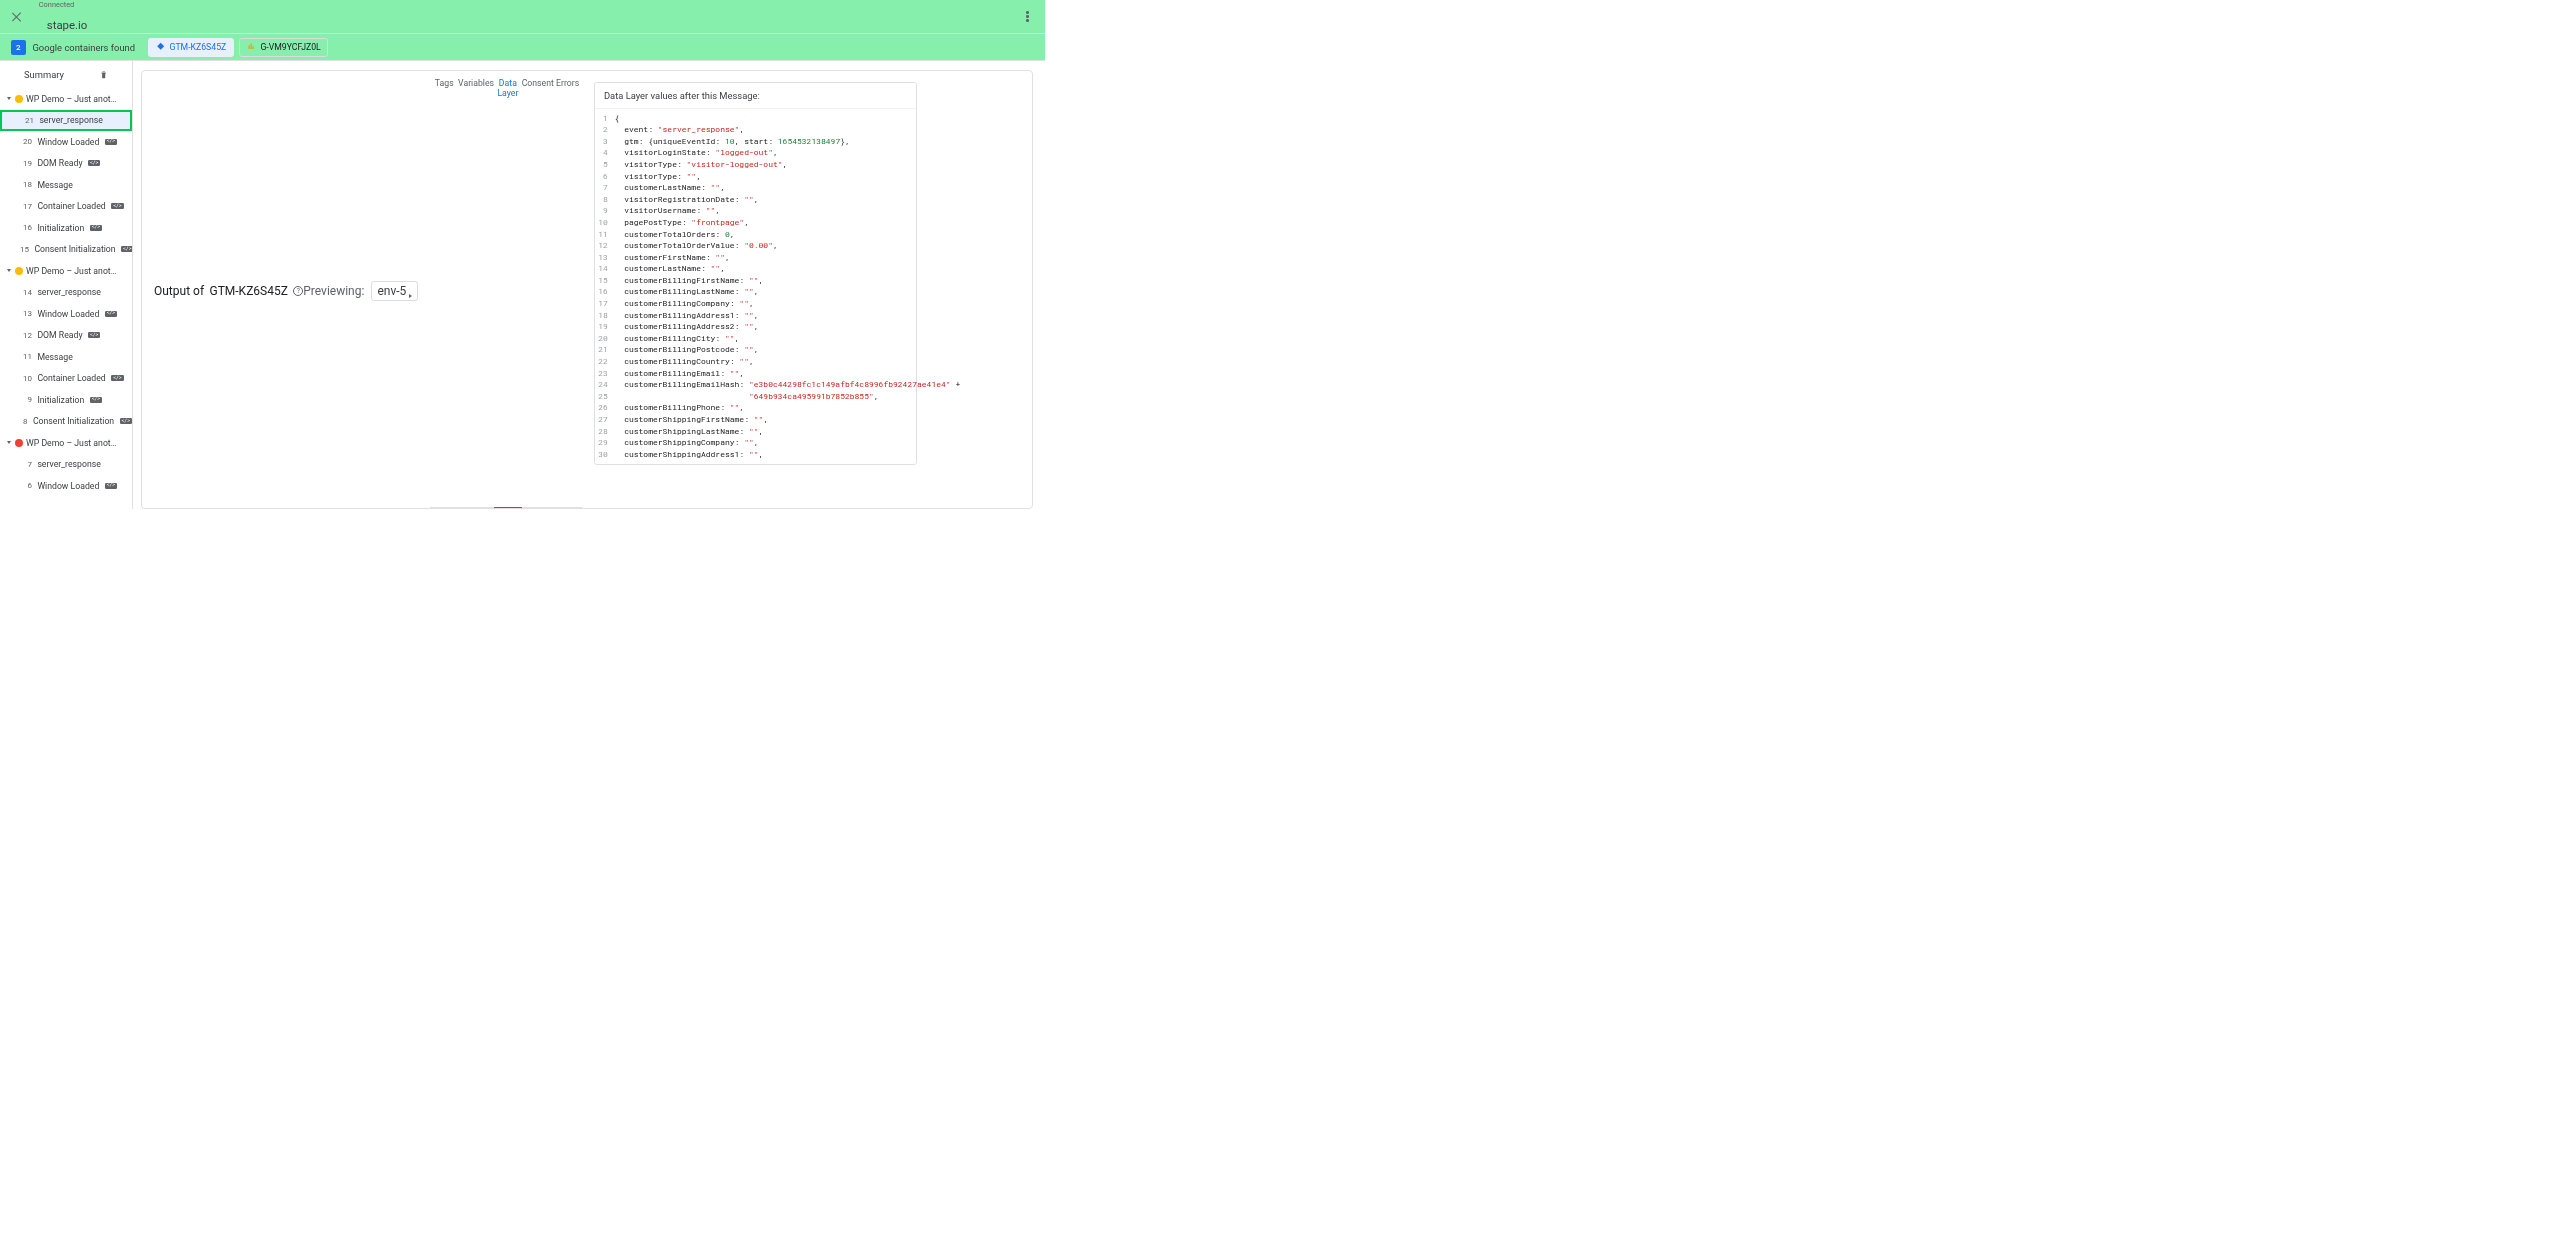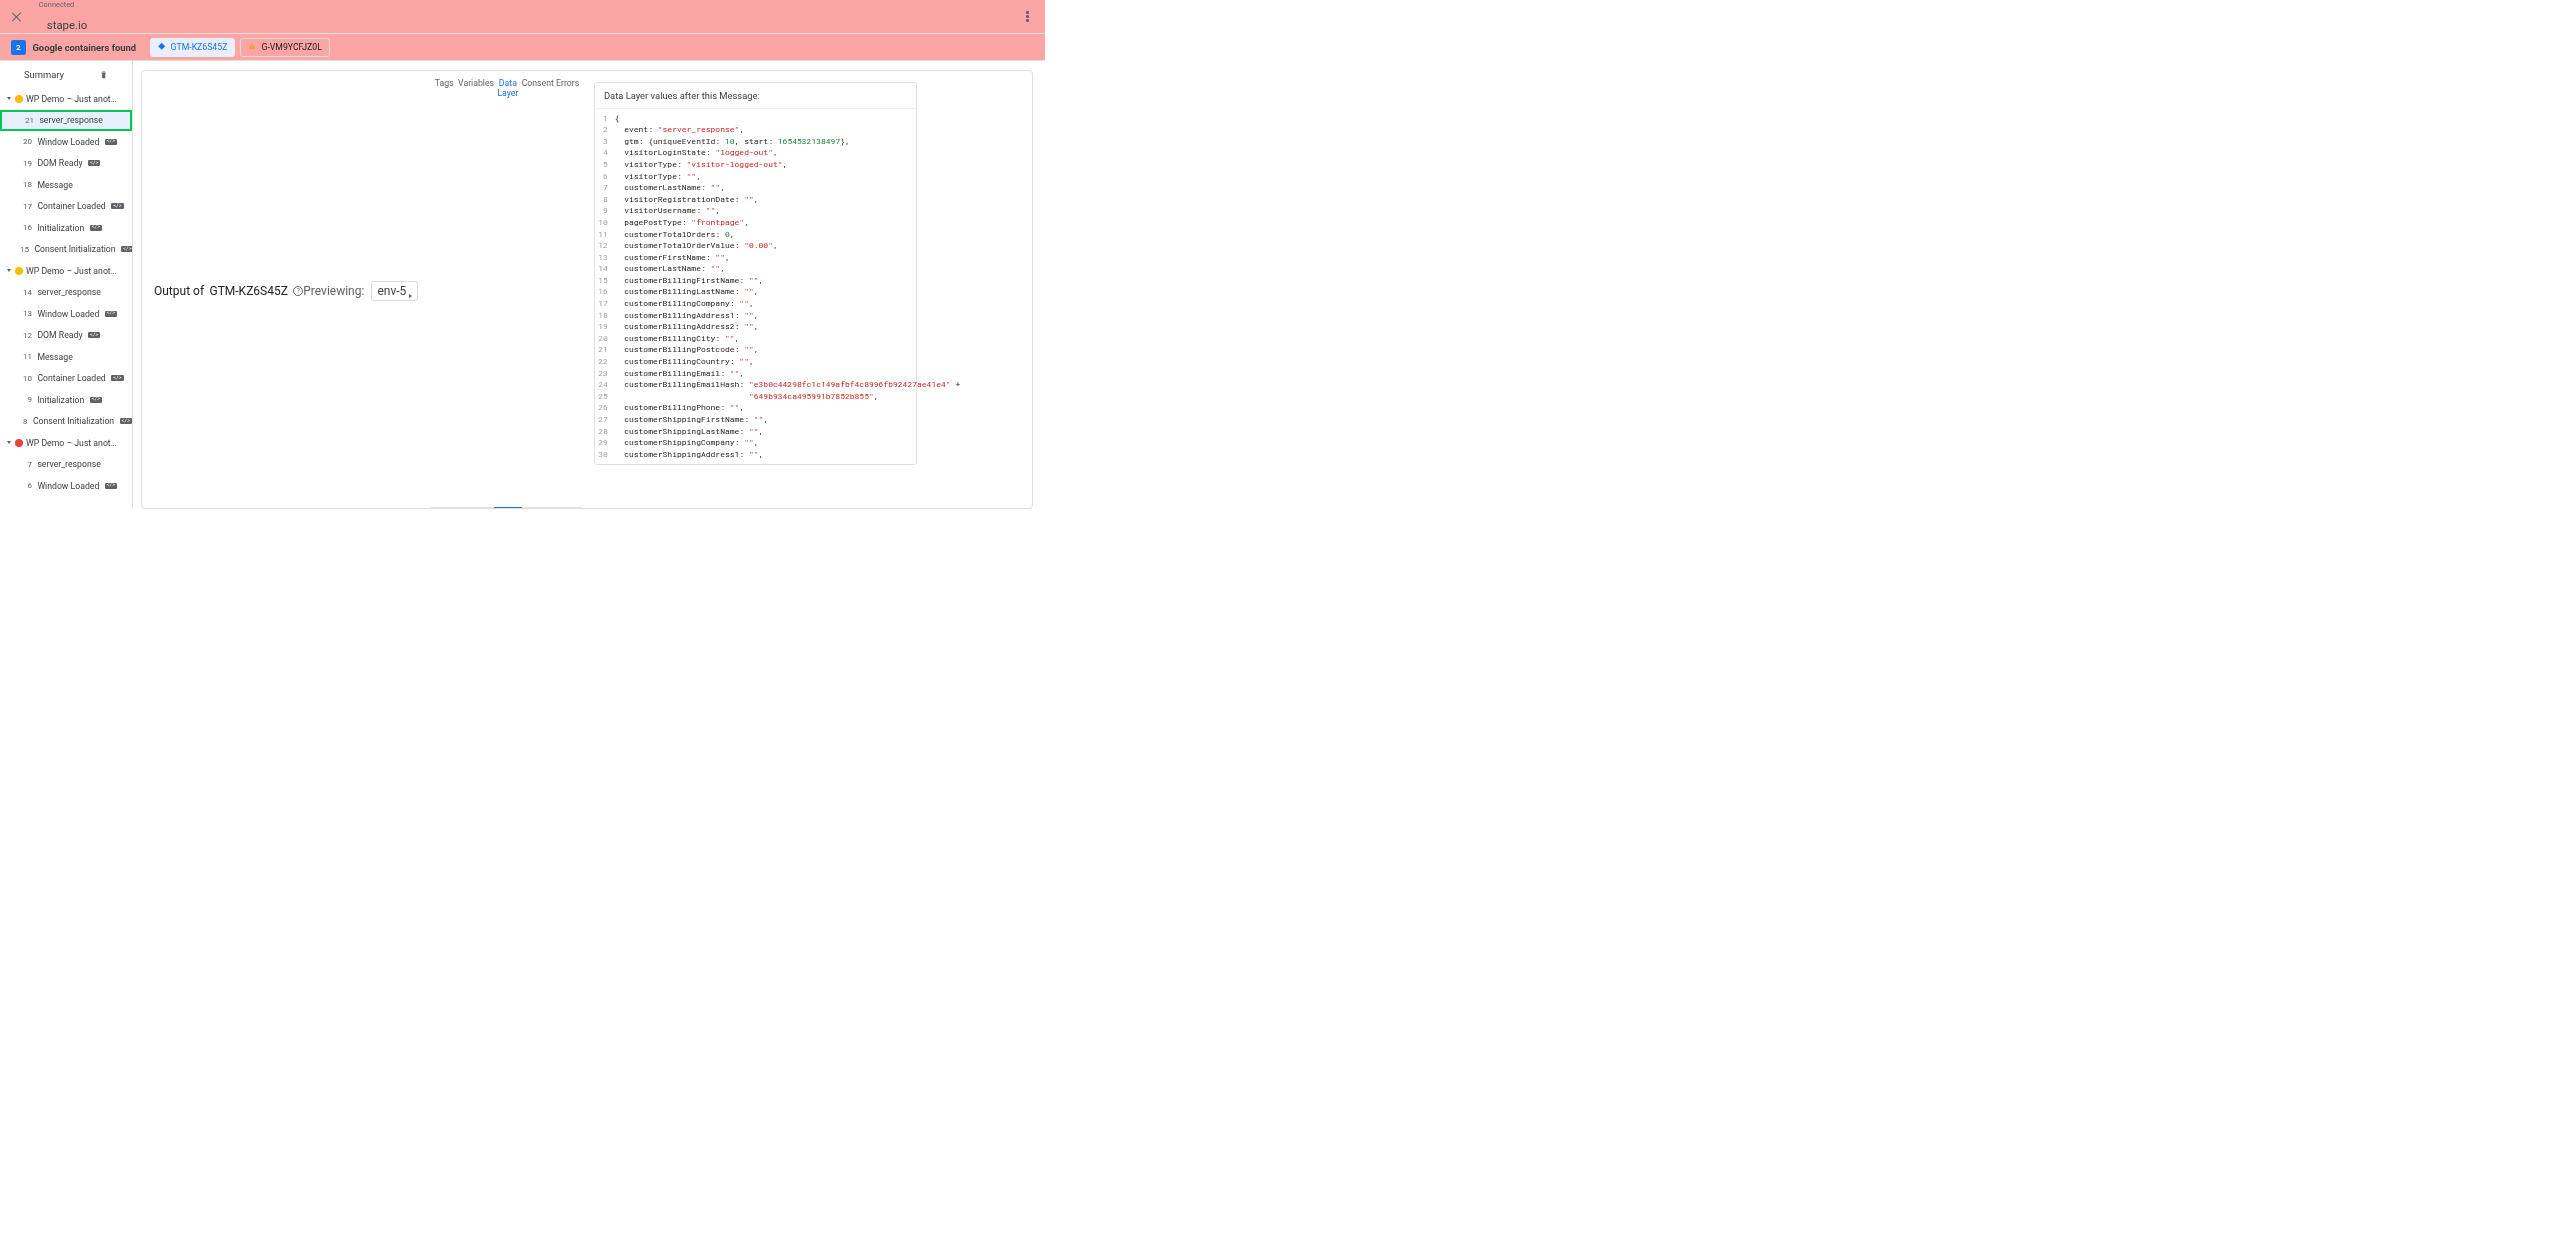--- a/index.html
+++ b/index.html
@@ -1,35 +1,35 @@
 <!DOCTYPE html>
 <html><head>
 <meta charset="utf-8">
 <style>
 * { box-sizing: border-box; margin: 0; padding: 0; }
 html, body { width: 100%; height: 100%; font-family: 'Google Sans', Roboto, Arial, sans-serif; color: #202124; background: #fff; font-size: 8.7px; }
-.page { width: 1045px; height: 509px; position: relative; background: #fca5a5; }
+.page { width: 1045px; height: 509px; position: relative; background: #86efac; }
 
 
 .topbar { height: 34px; display: flex; align-items: center; padding: 0 10.8px; border-bottom: 0.7px solid #e0e0e0; }
 .close-icon { width: 12px; height: 12px; margin-right: 16px; cursor: pointer; position: relative; }
 .close-icon::before, .close-icon::after { content:''; position:absolute; left:5.4px; top:0; width:1.3px; height:12px; background:#5f6368; }
 .close-icon::before { transform: rotate(45deg); }
 .close-icon::after  { transform: rotate(-45deg); }
 .title-block { display:flex; flex-direction:column; line-height:1.2; }
 .title-block .sub { font-size: 7.4px; color:#5f6368; }
 .title-block .main { font-size: 11.4px; color:#3c4043; }
 .spacer { flex: 1; }
 .kebab { width:13.4px; height:13.4px; display:flex; flex-direction:column; justify-content:space-between; align-items:center; padding:1.3px 0; cursor:pointer; }
 .kebab span { width:2.7px; height:2.7px; border-radius:50%; background:#5f6368; }
 
 
 .container-bar { height: 27px; display:flex; align-items:center; padding: 0 10.8px; border-bottom: 0.7px solid #e0e0e0; gap: 6.7px; }
 .count-badge { width:15px; height:15px; background:#1a73e8; color:#fff; border-radius:2px; display:flex; align-items:center; justify-content:center; font-size:8px; font-weight:500; }
-.found-text { font-size:9.4px; color:#3c4043; margin-right: 6.7px; font-weight: bold; }
+.found-text { font-size:9.4px; color:#3c4043; margin-right: 6.7px; }
 .chip { height:19px; border:0.7px solid #dadce0; border-radius:2.7px; display:flex; align-items:center; padding:0 6.7px; gap:4px; font-size:8.7px; cursor:pointer; }
 .chip.active { background:#e8f0fe; border-color:#e8f0fe; color:#1a73e8; }
 .chip .chip-icon { width:9.4px; height:9.4px; }
 
 
 .body-area { display:flex; height: calc(509px - 34px - 27px); background:#fff; }
 .sidebar { width:133px; flex-shrink:0; border-right:0.7px solid #e0e0e0; background:#fff; overflow:hidden; }
 .sidebar-head { height:27px; display:flex; align-items:center; padding:0 24px; justify-content:space-between; }
 .sidebar-head .title { font-size:9.4px; color:#3c4043; }
 .trash-icon { width:9.4px; height:9.4px; }

